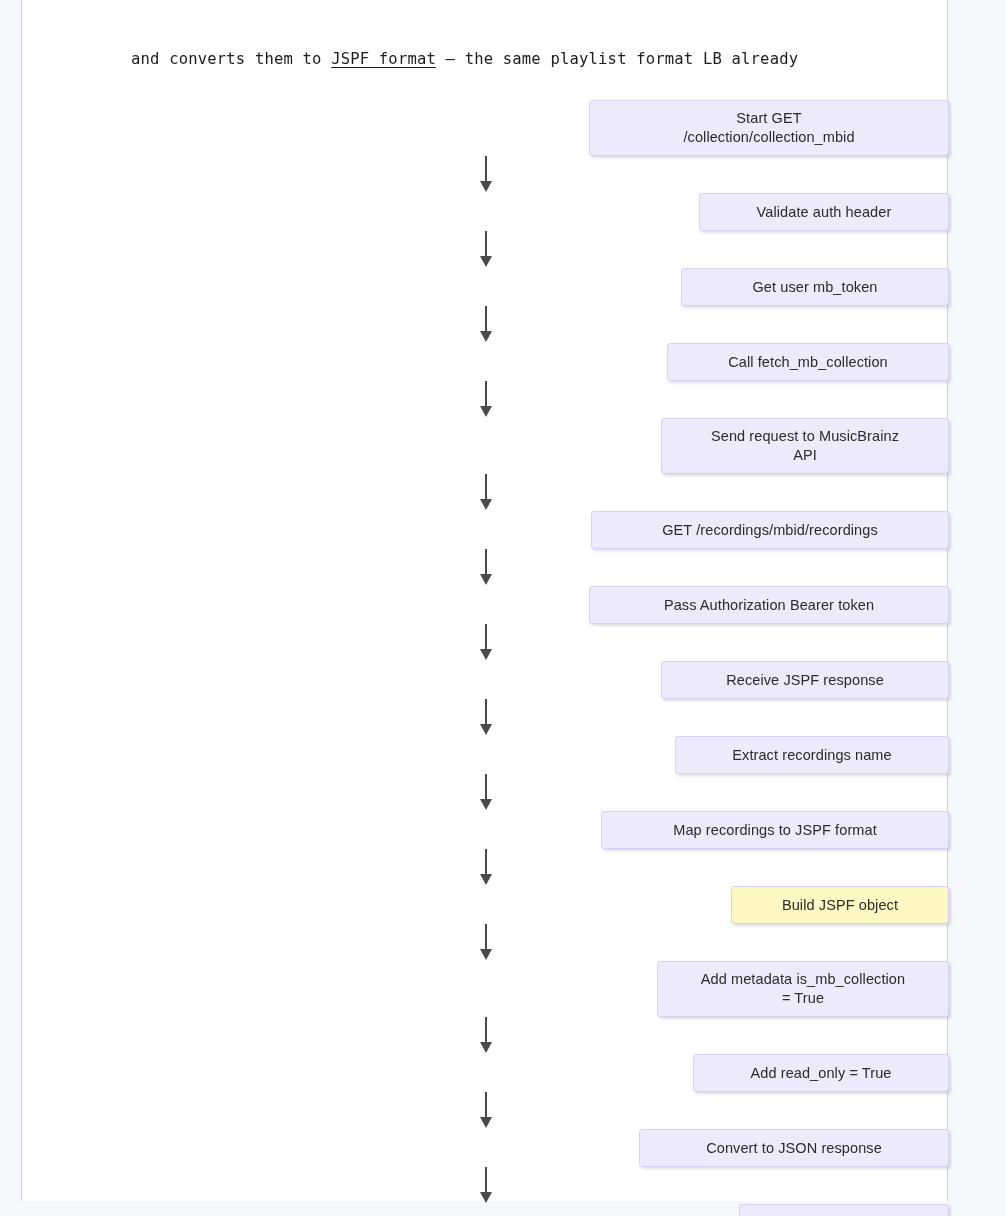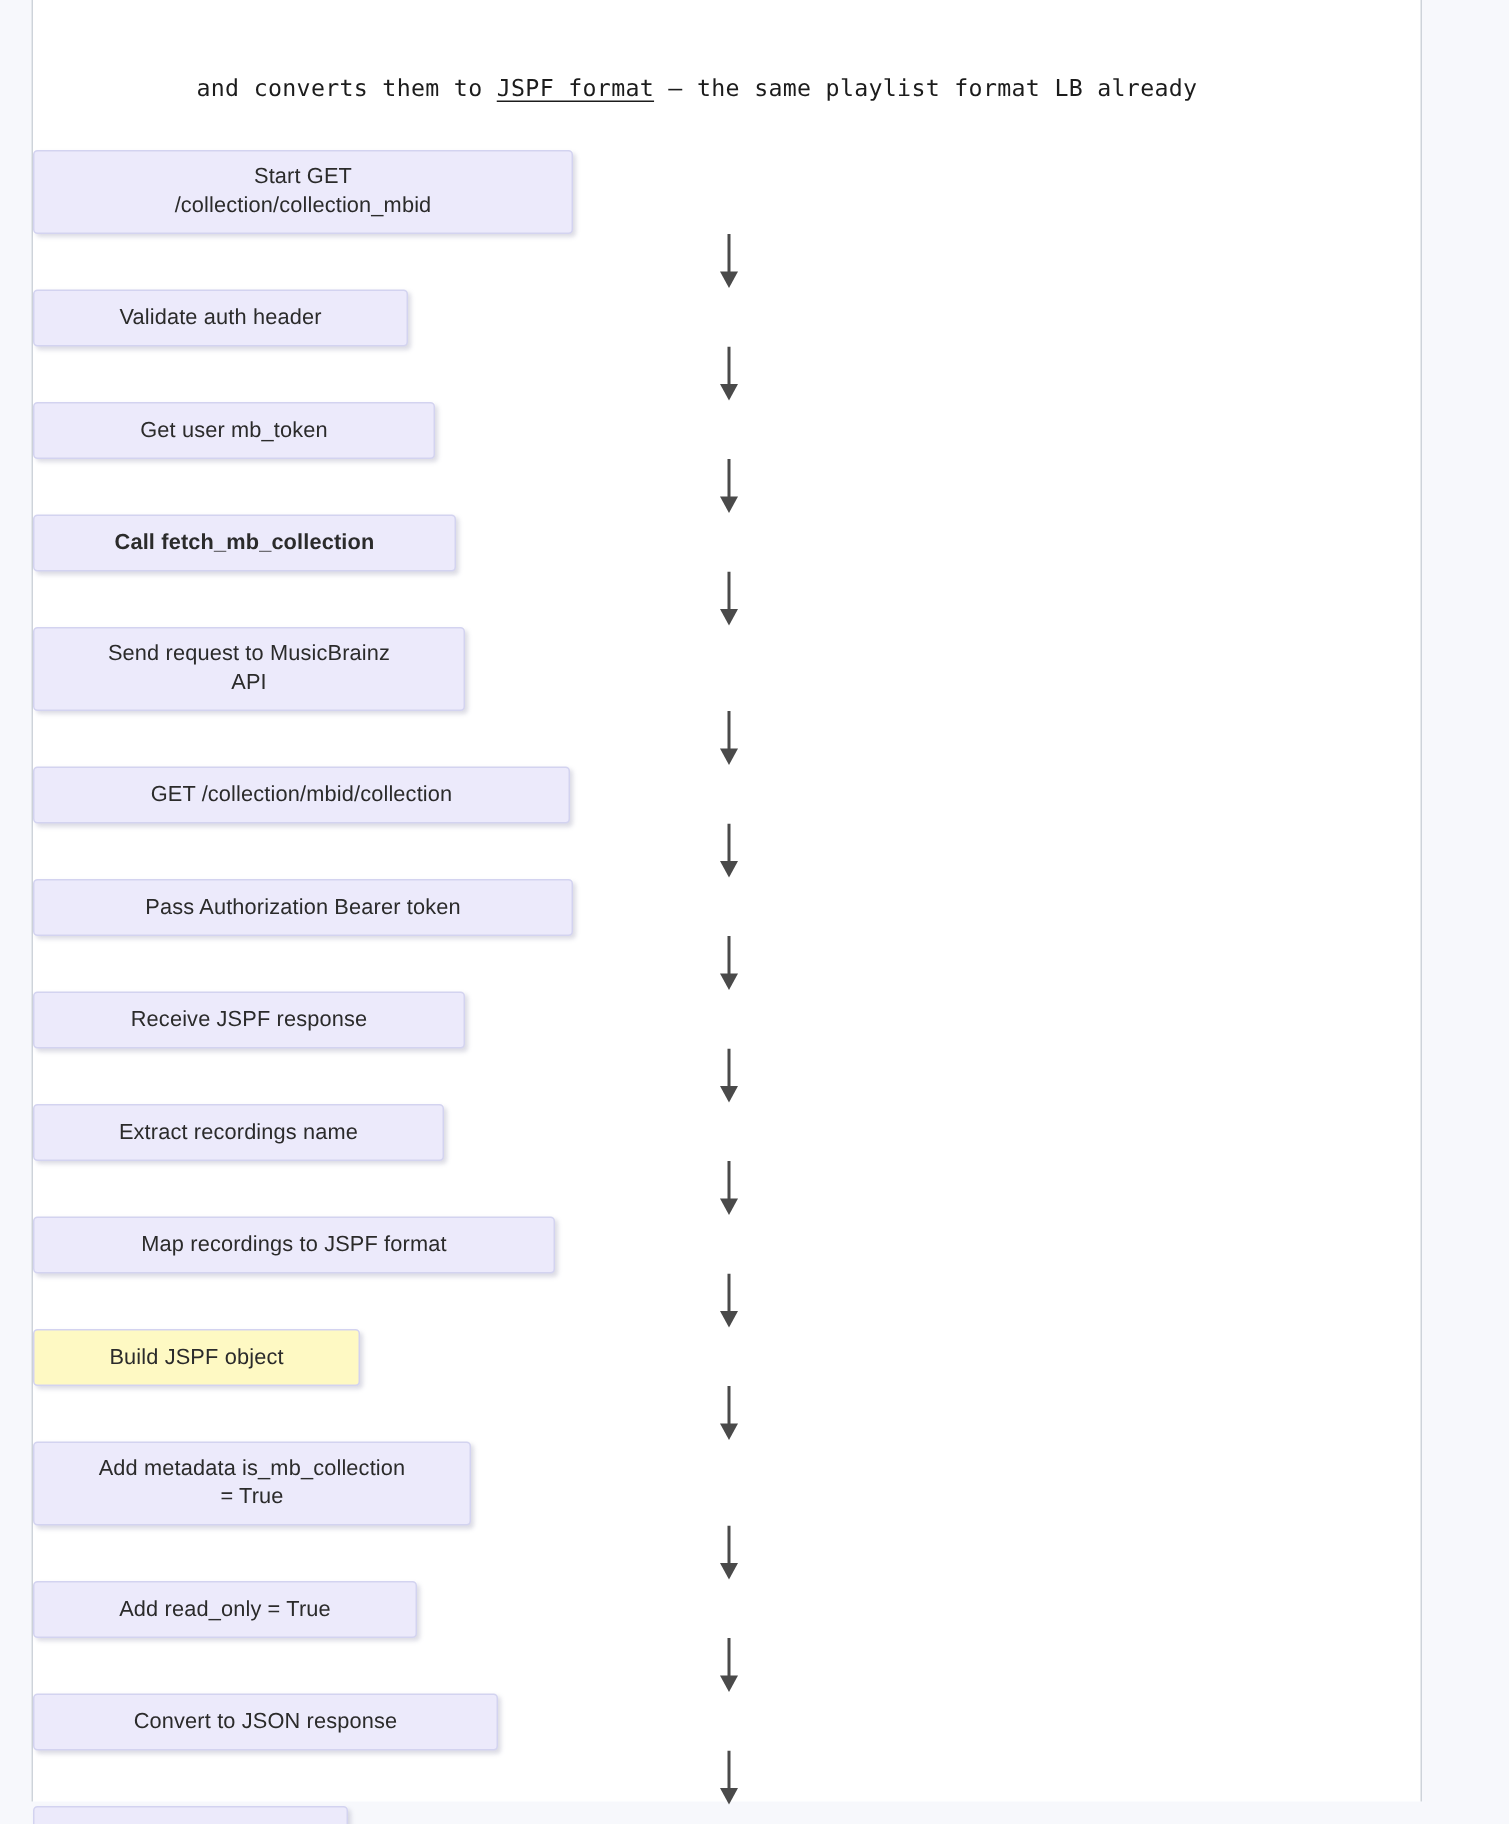--- a/index.html
+++ b/index.html
@@ -51,21 +51,21 @@
     position: absolute;
     left: 0;
     top: 100px;
     width: 927px;
     height: 1100px;
   }
   .flow-row {
     position: relative;
     width: 100%;
     display: flex;
-    justify-content: flex-start;
+    justify-content: flex-end;
   }
   .flow-node {
     background: #ececfb;
     border: 1px solid #d3d3f0;
     border-radius: 3px;
     box-shadow: 2px 2px 3px rgba(130,130,160,0.28);
     color: #2b2b2b;
     font-family: "Liberation Sans", sans-serif;
     font-size: 14.5px;
     line-height: 19px;
@@ -120,40 +120,40 @@
       <div class="flow-row">
         <div class="flow-node h1" style="width: 268px; background: rgb(236, 234, 251); border-color: rgb(211, 211, 240);">Get user mb_token</div>
       </div>
       <div class="flow-arrow">
         <svg width="20" height="37" viewBox="0 0 20 37" aria-hidden="true">
           <line x1="10" y1="0" x2="10" y2="27" stroke="#4a4a4a" stroke-width="2"></line>
           <polygon points="4,25 16,25 10,36" fill="#4a4a4a"></polygon>
         </svg>
       </div>
       <div class="flow-row">
-        <div class="flow-node h1" style="width: 282px; background: rgb(236, 234, 251); border-color: rgb(211, 211, 240); font-weight: bold;">Call fetch_mb_collection</div>
+        <div class="flow-node h1" style="width: 282px; background: rgb(236, 234, 251); border-color: rgb(211, 211, 240);">Call fetch_mb_collection</div>
       </div>
       <div class="flow-arrow">
         <svg width="20" height="37" viewBox="0 0 20 37" aria-hidden="true">
           <line x1="10" y1="0" x2="10" y2="27" stroke="#4a4a4a" stroke-width="2"></line>
           <polygon points="4,25 16,25 10,36" fill="#4a4a4a"></polygon>
         </svg>
       </div>
       <div class="flow-row">
         <div class="flow-node h2" style="width: 288px; background: rgb(236, 234, 251); border-color: rgb(211, 211, 240);">Send request to MusicBrainz
 API</div>
       </div>
       <div class="flow-arrow">
         <svg width="20" height="37" viewBox="0 0 20 37" aria-hidden="true">
           <line x1="10" y1="0" x2="10" y2="27" stroke="#4a4a4a" stroke-width="2"></line>
           <polygon points="4,25 16,25 10,36" fill="#4a4a4a"></polygon>
         </svg>
       </div>
       <div class="flow-row">
-        <div class="flow-node h1" style="width: 358px; background: rgb(236, 234, 251); border-color: rgb(211, 211, 240);">GET /collection/mbid/collection</div>
+        <div class="flow-node h1" style="width: 358px; background: rgb(236, 234, 251); border-color: rgb(211, 211, 240);">GET /recordings/mbid/recordings</div>
       </div>
       <div class="flow-arrow">
         <svg width="20" height="37" viewBox="0 0 20 37" aria-hidden="true">
           <line x1="10" y1="0" x2="10" y2="27" stroke="#4a4a4a" stroke-width="2"></line>
           <polygon points="4,25 16,25 10,36" fill="#4a4a4a"></polygon>
         </svg>
       </div>
       <div class="flow-row">
         <div class="flow-node h1" style="width: 360px; background: rgb(236, 234, 251); border-color: rgb(211, 211, 240);">Pass Authorization Bearer token</div>
       </div>

